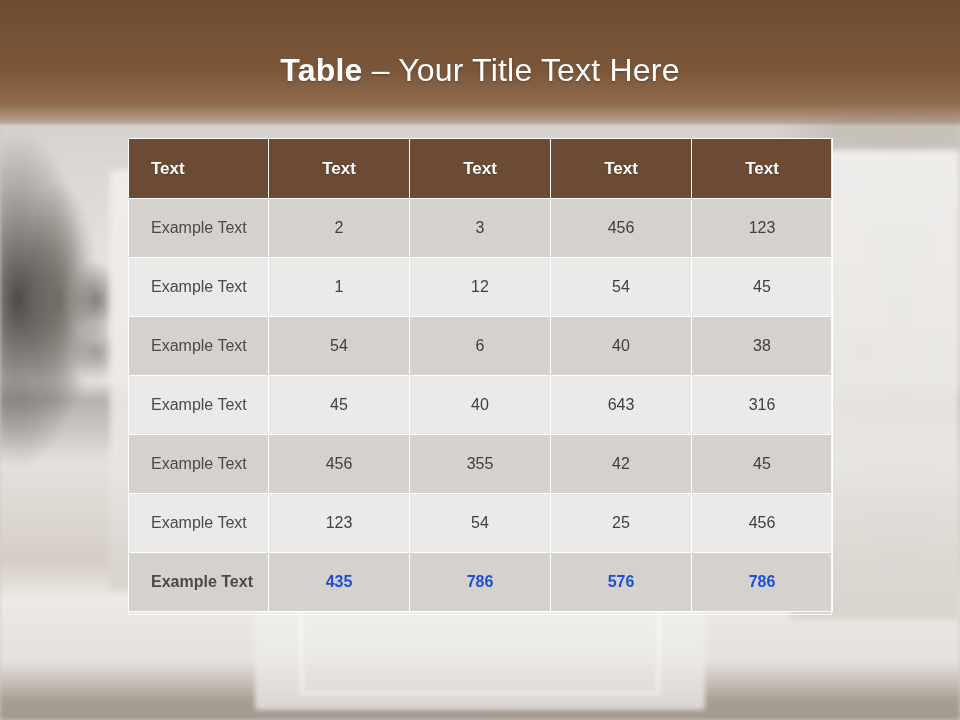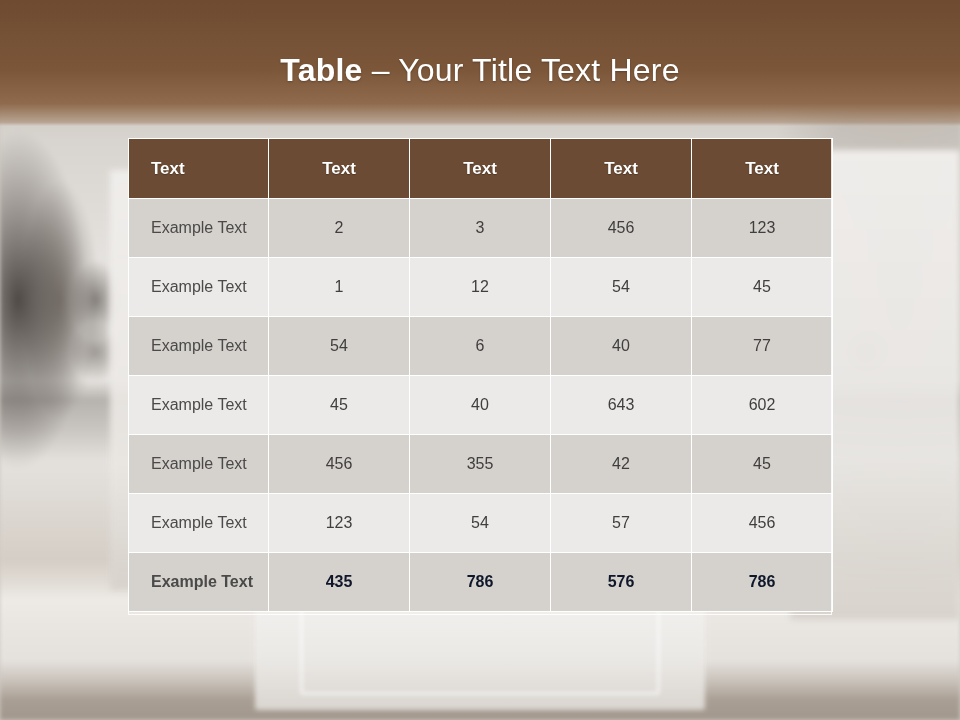--- a/index.html
+++ b/index.html
@@ -122,21 +122,21 @@
   table.data td.label {
     text-align: left;
     padding-left: 22px;
     color: #4a4a4a;
   }
   tr.odd td  { background: #d5d1cc; }
   tr.even td { background: #eceae8; }
   tr.total td {
     background: #d5d1cc;
     font-weight: bold;
-    color: #0f172a;
+    color: #1d4ed8;
   }
   .table-outline {
     position: absolute;
     left: 128px; top: 138px;
     width: 704px; height: 477px;
     border: 1px solid rgba(255,255,255,0.85);
     pointer-events: none;
   }
 </style>
 </head>
@@ -187,41 +187,41 @@
           <td>1</td>
           <td>12</td>
           <td>54</td>
           <td>45</td>
         </tr>
         <tr class="odd">
           <td class="label">Example Text</td>
           <td>54</td>
           <td>6</td>
           <td>40</td>
-          <td>77</td>
+          <td>38</td>
         </tr>
         <tr class="even">
           <td class="label">Example Text</td>
           <td>45</td>
           <td>40</td>
           <td>643</td>
-          <td>602</td>
+          <td>316</td>
         </tr>
         <tr class="odd">
           <td class="label">Example Text</td>
           <td>456</td>
           <td>355</td>
           <td>42</td>
           <td>45</td>
         </tr>
         <tr class="even">
           <td class="label">Example Text</td>
           <td>123</td>
           <td>54</td>
-          <td>57</td>
+          <td>25</td>
           <td>456</td>
         </tr>
         <tr class="total">
           <td class="label">Example Text</td>
           <td>435</td>
           <td>786</td>
           <td>576</td>
           <td>786</td>
         </tr>
       </tbody>

